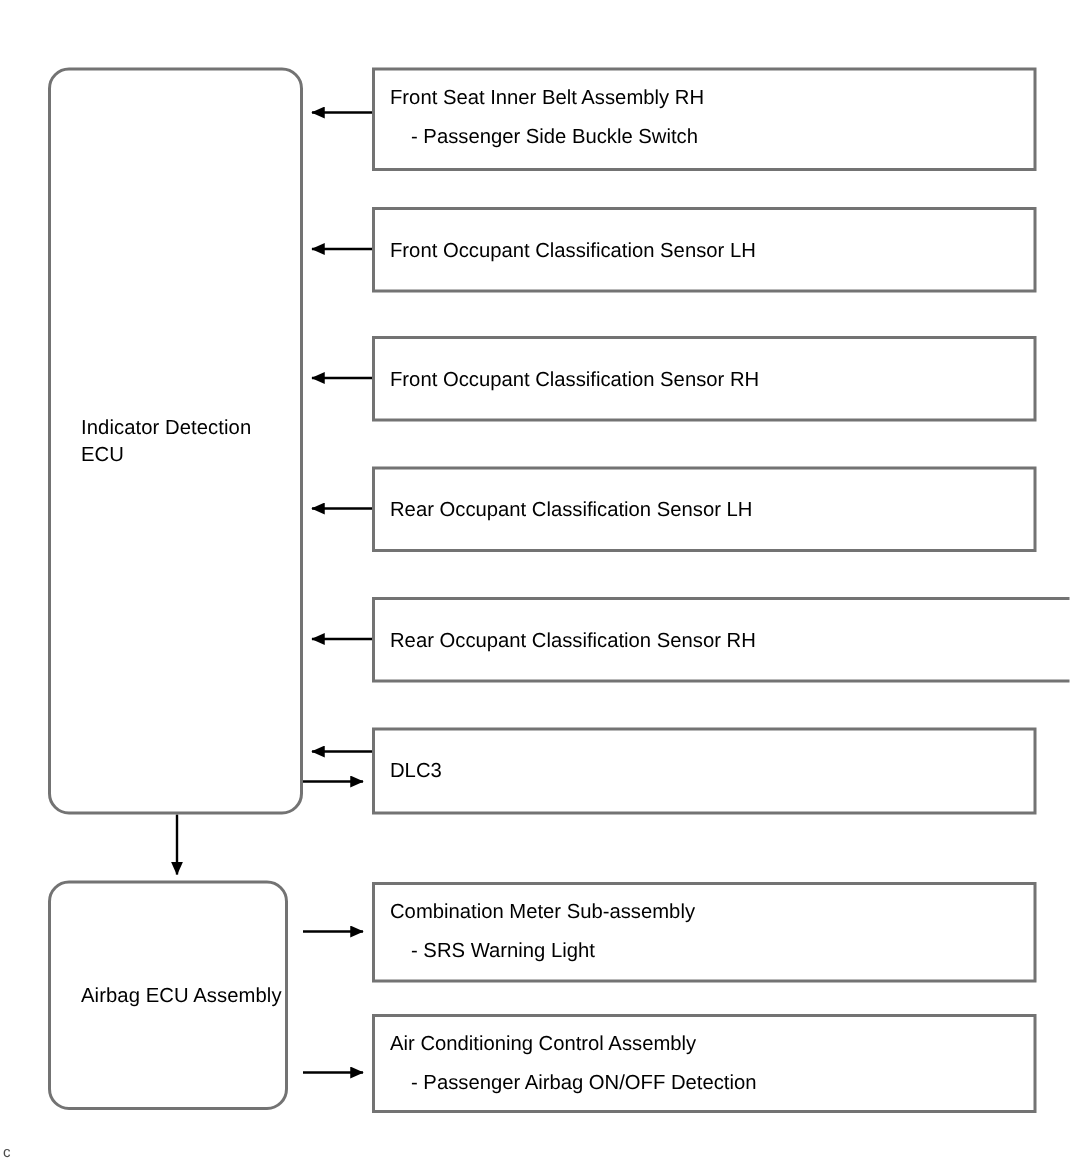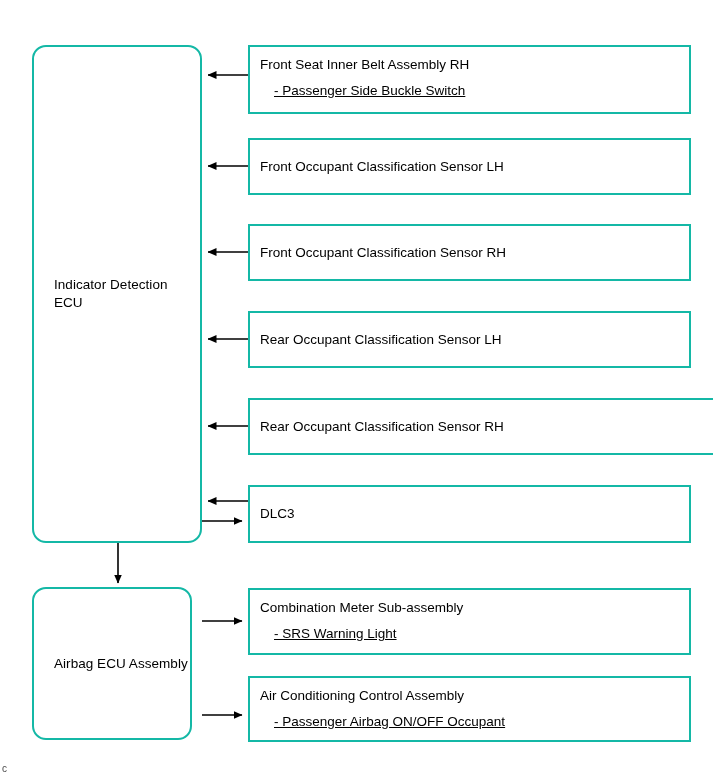--- a/index.html
+++ b/index.html
@@ -17,21 +17,21 @@
   #diagram {
     position: relative;
     width: 713px;
     height: 782px;
     overflow: hidden;
   }
   .node {
     position: absolute;
     box-sizing: border-box;
     background: #ffffff;
-    border: 2px solid #14b8a6;
+    border: 2px solid #737373;
     display: flex;
     flex-direction: column;
     justify-content: center;
   }
   .node.rounded {
     border-radius: 14px;
   }
   .node-label {
     font-size: 13.5px;
     line-height: 18px;
@@ -53,21 +53,20 @@
   }
   .rbox .title {
     font-size: 13.5px;
     line-height: 18px;
   }
   .rbox .sub {
     font-size: 13.5px;
     line-height: 18px;
     padding-left: 14px;
     margin-top: 8px;
-    text-decoration: underline;
   }
   svg.edges {
     position: absolute;
     left: 0;
     top: 0;
     width: 713px;
     height: 782px;
     pointer-events: none;
   }
   .corner-mark {
@@ -160,18 +159,18 @@
     <div class="title">DLC3</div>
   </div>
 
   <div class="node rbox" style="left:248px; top:588px; width:443px; height:67px;">
     <div class="title">Combination Meter Sub-assembly</div>
     <div class="sub">- SRS Warning Light</div>
   </div>
 
   <div class="node rbox" style="left:248px; top:676px; width:443px; height:66px;">
     <div class="title">Air Conditioning Control Assembly</div>
-    <div class="sub">- Passenger Airbag ON/OFF Occupant</div>
+    <div class="sub">- Passenger Airbag ON/OFF Detection</div>
   </div>
 
   <div class="corner-mark">c</div>
 
 </div>
 
 </body></html>

